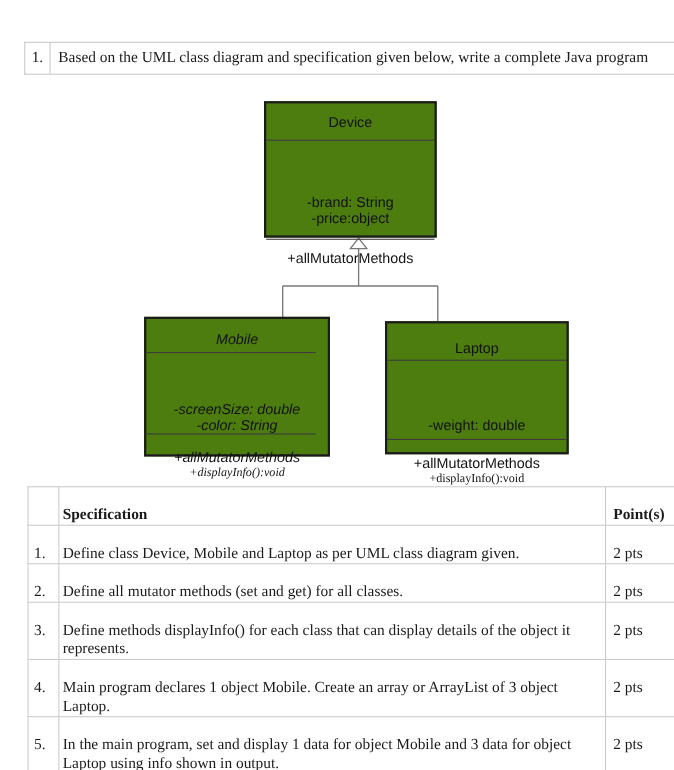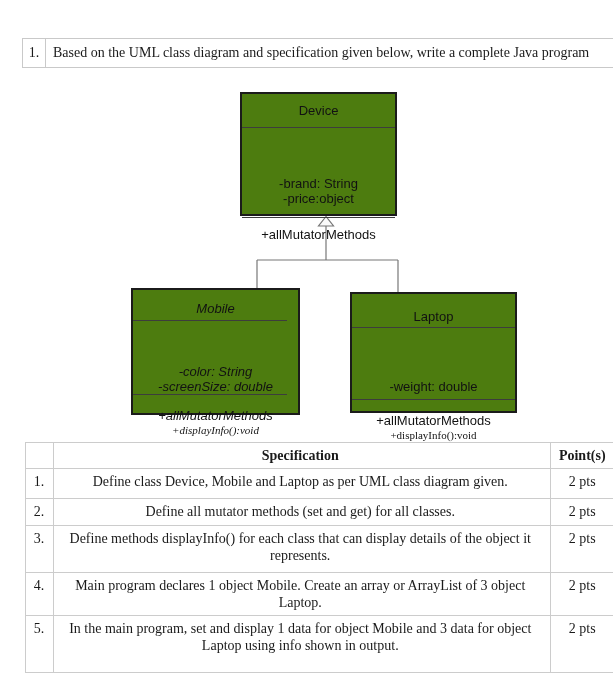--- a/index.html
+++ b/index.html
@@ -68,22 +68,22 @@
   svg.connector { position:absolute; left:0; top:0; width:613px; height:700px; pointer-events:none; }
 
   
   table.spec {
     position:absolute; left:25px; top:442px; width:588px;
     border-collapse:collapse; table-layout:fixed;
     font-size:14px; color:#1a1a1a;
   }
   .spec th, .spec td {
     border:1px solid #cccccc;
-    vertical-align:top; text-align:center;
-    padding:4px 6px 0 6px; line-height:17px;
+    vertical-align:top; text-align:left;
+    padding:17px 6px 0 6px; line-height:17px;
     overflow:hidden;
   }
   .spec th { font-weight:bold; }
   .spec .cell-num { padding-left:5px; }
   .spec .cell-spec { padding-left:3px; }
   .spec .cell-points { padding-left:7px; border-right:none; }
   .spec tr.rh-head { height:26px; }
   .spec tr.rh-1 { height:30px; }
   .spec tr.rh-2 { height:27px; }
   .spec tr.rh-3 { height:47px; }
@@ -118,22 +118,22 @@
     <div class="divider"></div>
     <div class="cmethods">
       <div class="method-sans">+allMutatorMethods</div>
     </div>
   </div>
 
   <div class="uml-box mobile">
     <div class="ctitle">Mobile</div>
     <div class="divider partial"></div>
     <div class="cattrs">
+      <div class="attr-line">-screenSize: double</div>
       <div class="attr-line">-color: String</div>
-      <div class="attr-line">-screenSize: double</div>
     </div>
     <div class="divider partial"></div>
     <div class="cmethods">
       <div class="method-sans">+allMutatorMethods</div>
       <div class="method-serif">+displayInfo():void</div>
     </div>
   </div>
 
   <div class="uml-box laptop">
     <div class="ctitle">Laptop</div>

